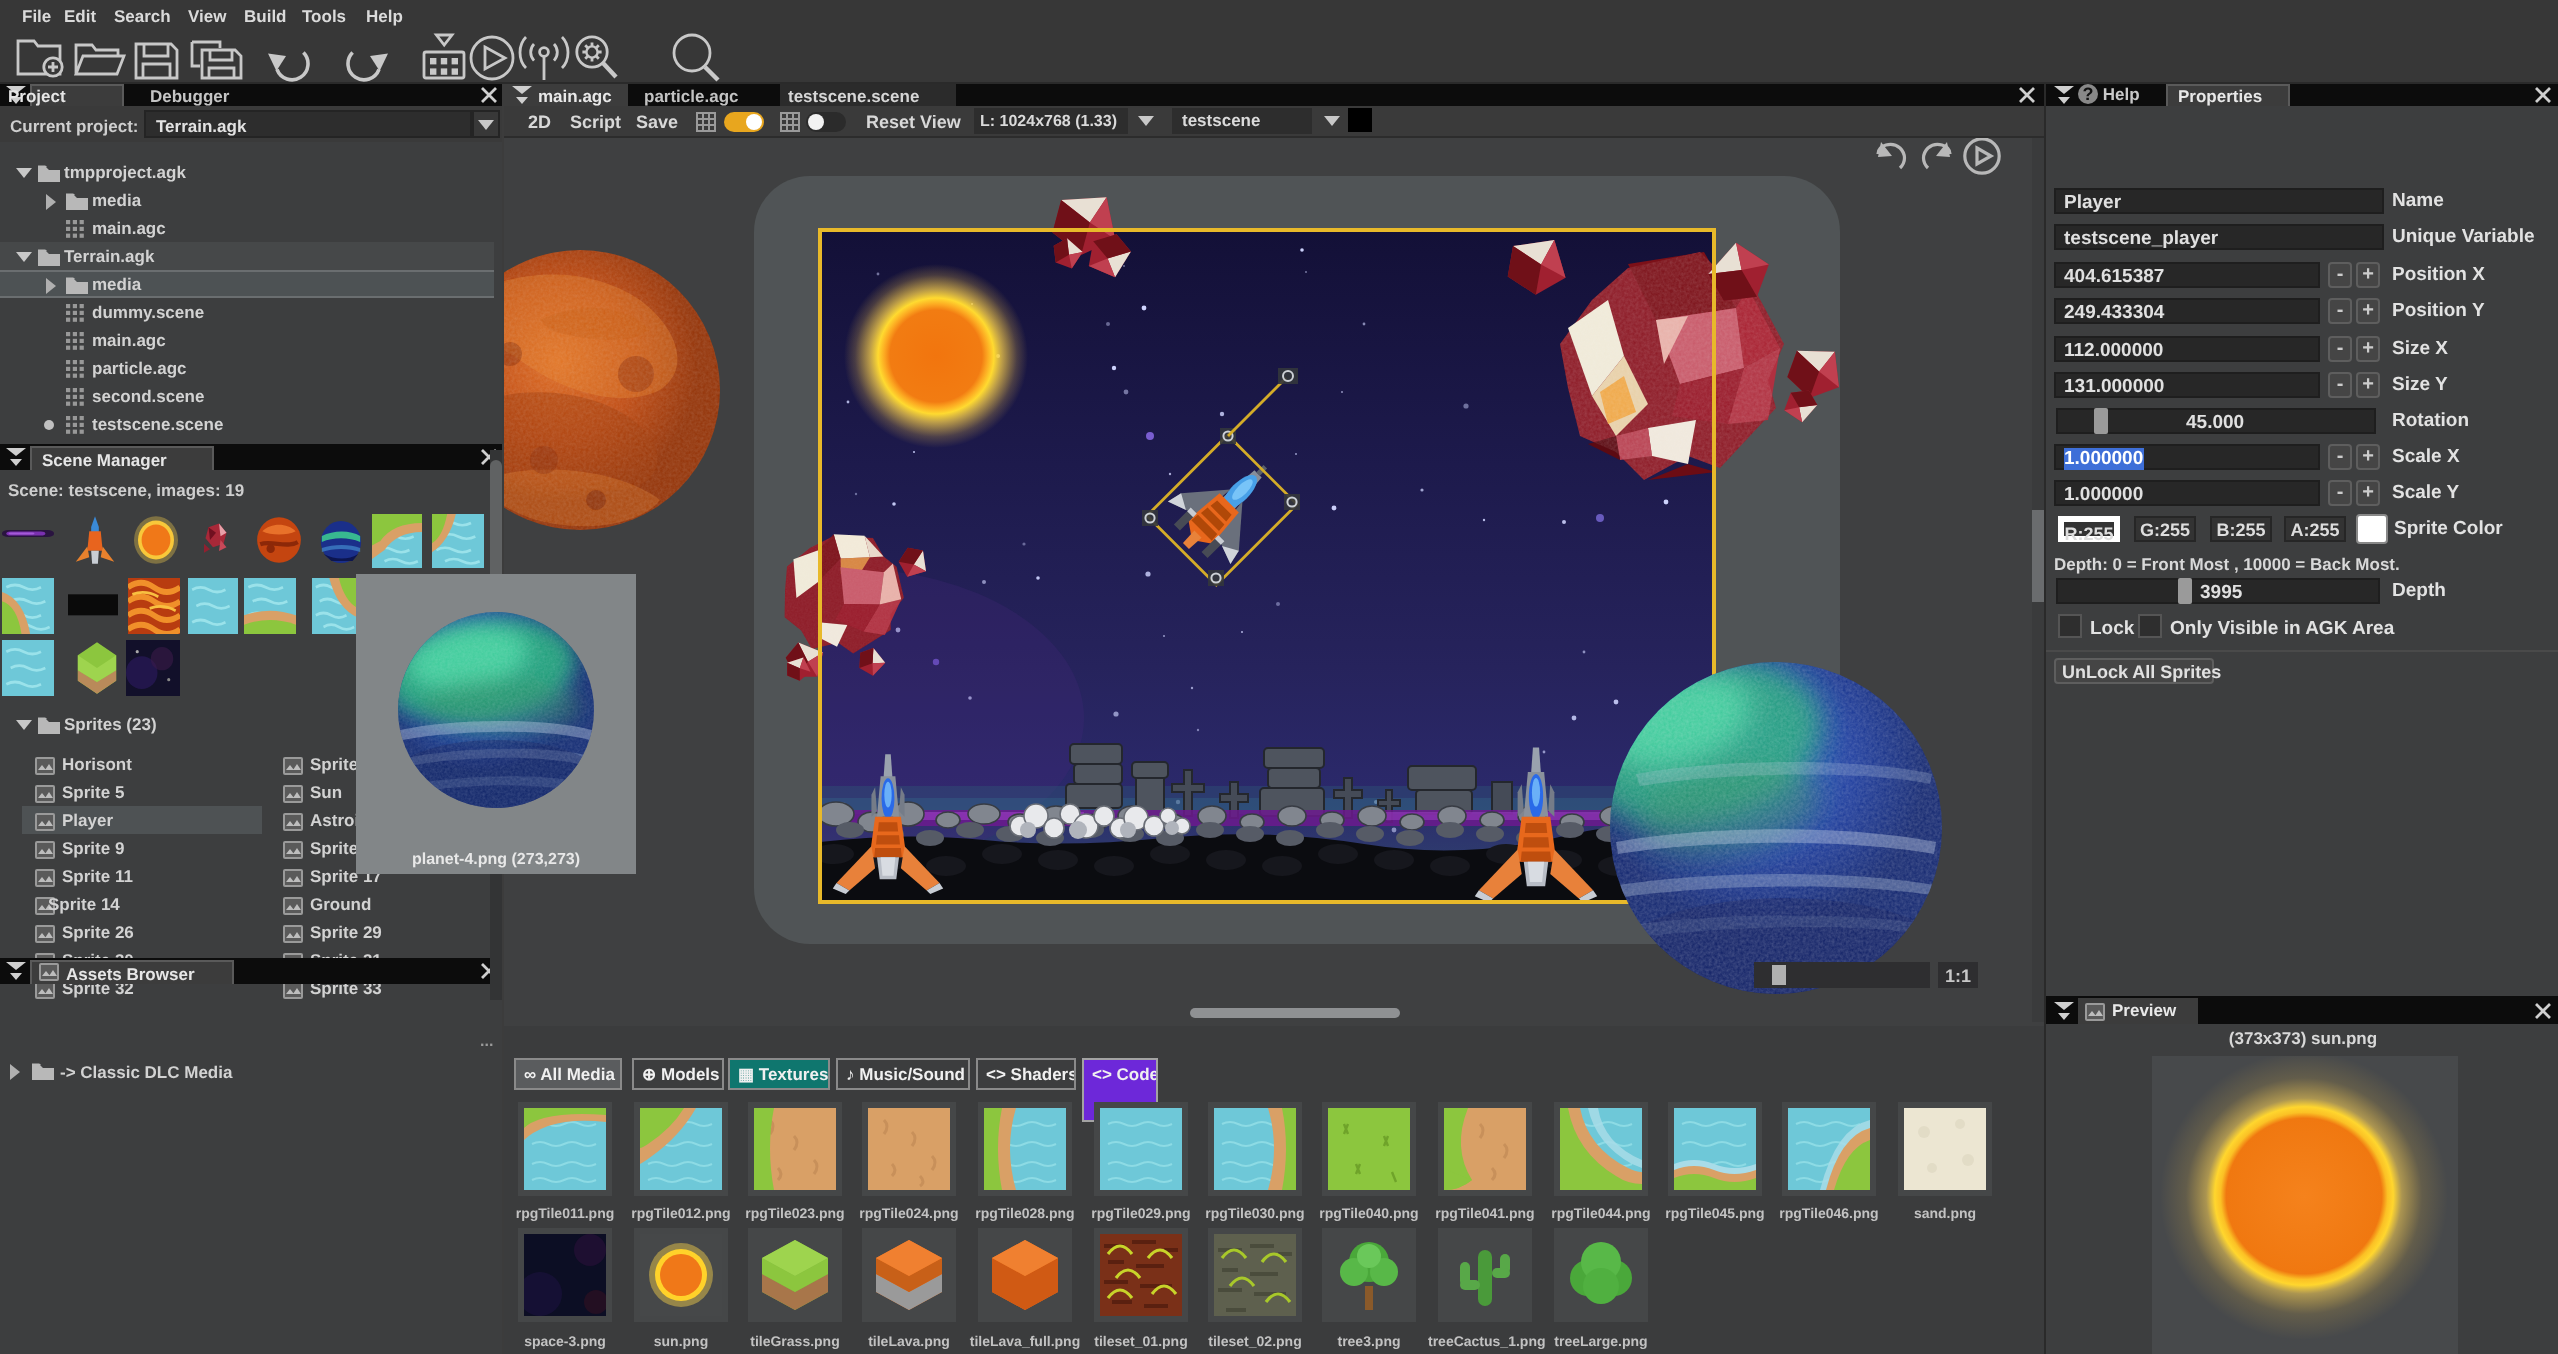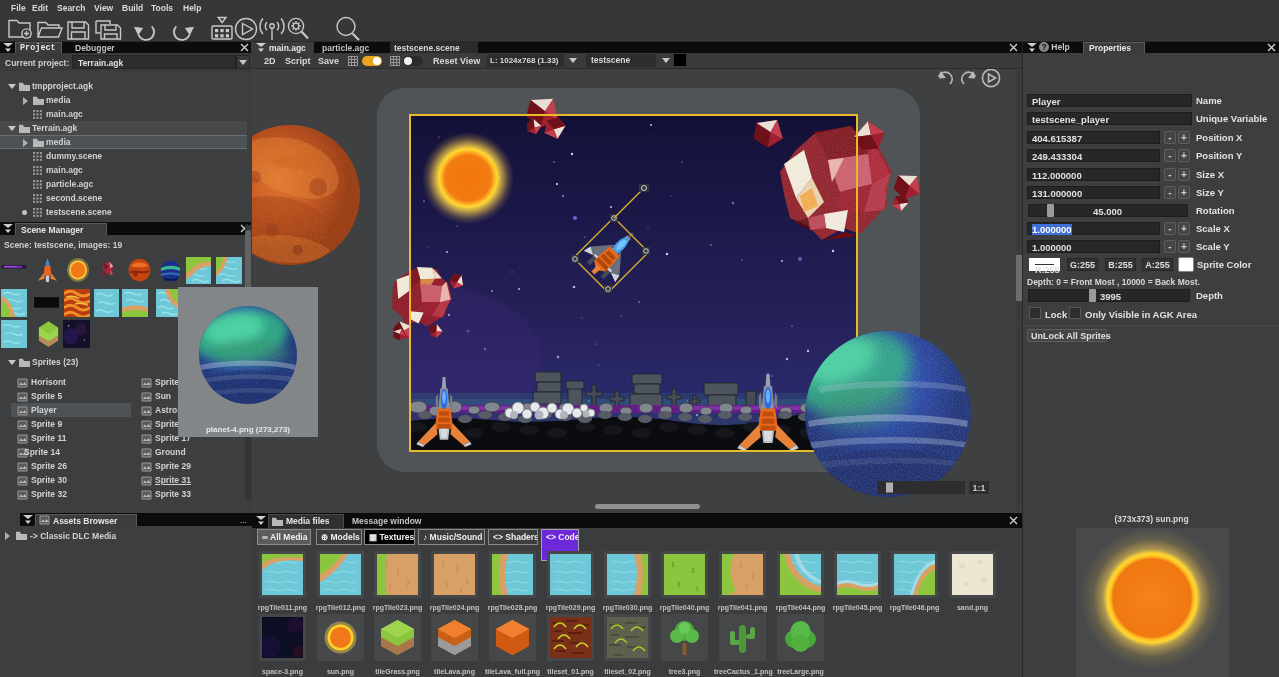--- a/index.html
+++ b/index.html
@@ -59,21 +59,21 @@
     <circle cx="346" cy="13.5" r="9"></circle>
     <path d="M352.5 20.5 L359 27" stroke-width="2.2"></path>
   </svg>
 </div>
 <div class="abs panel" style="left:0;top:42px;width:251px;height:635px;">
       <div class="abs blackbar" style="left:0;top:0;width:251px;height:11px;">
         <svg width="10" height="9" viewBox="0 0 10 9" style="position:absolute;left:3px;top:1px;">
           <path d="M0 0 H10 L5 4 Z M2 5.5 H8 L5 9 Z" fill="#cfcfcf"></path>
         </svg>
         <div class="abs" style="left:15px;top:0;width:47px;height:11px;background:#3c3c3c;border:1px solid #5a5a5a;border-bottom:none;"></div>
-        <div class="abs" style="left:20px;top:1px;font-size:8.5px;color:#e6e6e6;font-family:Liberation Mono, monospace;">Project</div>
+        <div class="abs" style="left:4px;top:1px;font-size:8.5px;color:#e6e6e6;">Project</div>
         <div class="abs" style="left:75px;top:1px;font-size:8.5px;color:#c4c4c4;">Debugger</div>
         <svg width="9" height="9" viewBox="0 0 9 9" style="position:absolute;left:240px;top:1px;" stroke="#cfcfcf" stroke-width="1.4">
           <path d="M1 1 L8 8 M8 1 L1 8"></path>
         </svg>
       </div>
       <div class="abs" style="left:0;top:11px;width:251px;height:18px;background:#3a3a3a;">
  <div class="abs" style="left:5px;top:5px;font-size:8.5px;color:#cecece;">Current project:</div>
  <div class="abs" style="left:72px;top:2px;width:164px;height:14px;background:#2d2d2d;border:1px solid #242424;font-size:8.5px;line-height:14px;padding-left:5px;color:#e2e2e2;">Terrain.agk</div>
  <div class="abs" style="left:236px;top:2px;width:14px;height:14px;background:#383838;border:1px solid #242424;"></div>
         <svg width="8" height="5" viewBox="0 0 8 5" style="position:absolute;left:239px;top:7px;">
@@ -409,21 +409,21 @@
         <rect x="1.5" y="1.5" width="8" height="7" fill="#5a5a5a"></rect>
         <path d="M2 7 L4 4.5 L6 7 Z M5.5 7 L7.5 4 L9.5 7 Z" fill="#bdbdbd"></path>
       </svg>
       <div class="row" style="left:31px;top:447px;">Sprite 32</div>
       <svg width="11" height="10" viewBox="0 0 11 10" style="position:absolute;left:141px;top:448px;">
         <rect x="0.5" y="0.5" width="10" height="9" rx="1" fill="#9a9a9a"></rect>
         <rect x="1.5" y="1.5" width="8" height="7" fill="#5a5a5a"></rect>
         <path d="M2 7 L4 4.5 L6 7 Z M5.5 7 L7.5 4 L9.5 7 Z" fill="#bdbdbd"></path>
       </svg>
       <div class="row" style="left:155px;top:447px;">Sprite 33</div>
-      <div class="abs blackbar" style="left:0;top:471px;width:251px;height:13px;margin-left:20px;">
+      <div class="abs blackbar" style="left:0;top:437px;width:251px;height:13px;">
         <svg width="10" height="9" viewBox="0 0 10 9" style="position:absolute;left:3px;top:2px;">
           <path d="M0 0 H10 L5 4 Z M2 5.5 H8 L5 9 Z" fill="#cfcfcf"></path>
         </svg>
         <div class="abs" style="left:15px;top:1px;width:102px;height:12px;background:#3c3c3c;border:1px solid #5a5a5a;border-bottom:none;"></div>
         <svg width="11" height="10" viewBox="0 0 11 10" style="position:absolute;left:19px;top:2px;">
           <rect x="0.5" y="0.5" width="10" height="9" rx="1" fill="#9a9a9a"></rect>
           <rect x="1.5" y="1.5" width="8" height="7" fill="#5a5a5a"></rect>
           <path d="M2 7 L4 4.5 L6 7 Z M5.5 7 L7.5 4 L9.5 7 Z" fill="#bdbdbd"></path>
         </svg>
         <div class="abs" style="left:33px;top:3px;font-size:8.5px;color:#e6e6e6;">Assets Browser</div>
@@ -917,37 +917,23 @@
         </g>
         <rect x="625" y="412" width="88" height="13" fill="#2e2e30"></rect>
         <rect x="634" y="413.5" width="7" height="10" fill="#b0b0b0"></rect>
         <rect x="717" y="412" width="20" height="13" fill="#2e2e30"></rect>
         <text x="727" y="422" font-size="9" fill="#c8c8c8" text-anchor="middle" font-family="Liberation Sans">1:1</text>
         <rect x="343" y="435" width="105" height="5" rx="2.5" fill="#8f9193"></rect>
         <rect x="764" y="0" width="6" height="442" fill="#3a3b3c"></rect>
         <rect x="764" y="186" width="6" height="46" fill="#6a6c6e"></rect>
       </svg>
       <div class="abs" style="left:0;top:471px;width:770px;height:164px;background:#3b3c3d;">
-        <div class="abs blackbar" style="left:0;top:0;width:770px;height:15px;">
-          <svg width="10" height="9" viewBox="0 0 10 9" style="position:absolute;left:4px;top:3px;">
-            <path d="M0 0 H10 L5 4 Z M2 5.5 H8 L5 9 Z" fill="#cfcfcf"></path>
-          </svg>
-          <div class="abs" style="left:16px;top:1px;width:76px;height:14px;background:#303030;border:1px solid #4a4a4a;border-bottom:none;"></div>
-          <svg width="11" height="9" viewBox="0 0 11 9" style="position:absolute;left:20px;top:4px;">
-            <path d="M0 1.5 L4 1.5 L5.5 3 L11 3 L11 9 L0 9 Z M0 1.5 L0 0.8 L3.6 0.8 L4.6 1.5 Z" fill="#b8b8b8"></path>
-          </svg>
-          <div class="abs" style="left:34px;top:3px;font-size:8.5px;color:#e8e8e8;">Media files</div>
-          <div class="abs" style="left:100px;top:3px;font-size:8.5px;color:#c4c4c4;">Message window</div>
-          <svg width="9" height="9" viewBox="0 0 9 9" style="position:absolute;left:757px;top:3px;" stroke="#cfcfcf" stroke-width="1.4">
-            <path d="M1 1 L8 8 M8 1 L1 8"></path>
-          </svg>
-        </div>
         <div class="abs" style="left:5px;top:16px;width:54px;height:16px;background:#5a5c5e;border:1px solid #8a8a8a;font-size:8.5px;line-height:14px;color:#f0f0f0;padding-left:4px;white-space:nowrap;overflow:hidden;">∞ All Media</div>
         <div class="abs" style="left:64px;top:16px;width:46px;height:16px;background:#3c3d3e;border:1px solid #8a8a8a;font-size:8.5px;line-height:14px;color:#f0f0f0;padding-left:4px;white-space:nowrap;overflow:hidden;">⊕ Models</div>
-        <div class="abs" style="left:112px;top:16px;width:51px;height:16px;background:#000000;border:1px solid #8a8a8a;font-size:8.5px;line-height:14px;color:#f0f0f0;padding-left:4px;white-space:nowrap;overflow:hidden;">▦ Textures</div>
+        <div class="abs" style="left:112px;top:16px;width:51px;height:16px;background:#0f766e;border:1px solid #8a8a8a;font-size:8.5px;line-height:14px;color:#f0f0f0;padding-left:4px;white-space:nowrap;overflow:hidden;">▦ Textures</div>
         <div class="abs" style="left:166px;top:16px;width:67px;height:16px;background:#3c3d3e;border:1px solid #8a8a8a;font-size:8.5px;line-height:14px;color:#f0f0f0;padding-left:4px;white-space:nowrap;overflow:hidden;">♪ Music/Sound</div>
         <div class="abs" style="left:236px;top:16px;width:50px;height:16px;background:#3c3d3e;border:1px solid #8a8a8a;font-size:8.5px;line-height:14px;color:#f0f0f0;padding-left:4px;white-space:nowrap;overflow:hidden;">&lt;&gt; Shaders</div>
         <div class="abs" style="left:289px;top:16px;width:38px;height:32px;background:#6d28d9;border:1px solid #a3a3a3;font-size:8.5px;line-height:14px;color:#f0f0f0;padding-left:4px;white-space:nowrap;overflow:hidden;">&lt;&gt; Code</div>
         <div class="abs" style="left:7px;top:38px;width:47px;height:47px;background:#454748;"></div>
         <svg width="41" height="41" style="position:absolute;left:10px;top:41px;">
           <rect width="41" height="41" fill="#6ec8d8"></rect>
           <path d="M4 8 Q8 6 12 8 T20 8 T28 8 T36 8 M4 18 Q8 16 12 18 T20 18 T28 18 T36 18 M4 28 Q8 26 12 28 T20 28 T28 28 T36 28 M4 36 Q8 34 12 36 T20 36 T28 36 T36 36" stroke="#9ae2ea" stroke-width="1" opacity="0.7" fill="none"></path>
           <path d="M0 0 H41 V7 Q24 5 12 9 Q4 12 0 16 Z" fill="#d9a066"></path>
           <path d="M0 0 H41 V3.5 Q22 2 10 5 Q3 7 0 10 Z" fill="#8cc63e"></path>
         </svg>
@@ -1164,37 +1150,52 @@
         <div class="abs" style="left:70px;top:113px;font-size:9.5px;color:#e0e0e0;">45.000</div>
         <div class="abs" style="left:173px;top:112px;font-size:9.5px;color:#e2e2e2;white-space:nowrap;">Rotation</div>
         <div class="abs" style="left:4px;top:129px;width:133px;height:13px;background:#272727;border:1px solid #1e1e1e;font-size:9.5px;line-height:13px;padding-left:4px;color:#e0e0e0;white-space:nowrap;"><span style="background:#3e6fd8;color:#fff;">1.000000</span></div>
         <div class="abs" style="left:141px;top:129px;width:12px;height:13px;background:#454545;border:1px solid #5e5e5e;border-radius:2px;font-size:10px;line-height:11px;text-align:center;color:#cccccc;">-</div>
         <div class="abs" style="left:155px;top:129px;width:12px;height:13px;background:#454545;border:1px solid #5e5e5e;border-radius:2px;font-size:10px;line-height:11px;text-align:center;color:#cccccc;">+</div>
         <div class="abs" style="left:173px;top:130px;font-size:9.5px;color:#e2e2e2;white-space:nowrap;">Scale X</div>
         <div class="abs" style="left:4px;top:147px;width:133px;height:13px;background:#272727;border:1px solid #1e1e1e;font-size:9.5px;line-height:13px;padding-left:4px;color:#e0e0e0;white-space:nowrap;">1.000000</div>
         <div class="abs" style="left:141px;top:147px;width:12px;height:13px;background:#454545;border:1px solid #5e5e5e;border-radius:2px;font-size:10px;line-height:11px;text-align:center;color:#cccccc;">-</div>
         <div class="abs" style="left:155px;top:147px;width:12px;height:13px;background:#454545;border:1px solid #5e5e5e;border-radius:2px;font-size:10px;line-height:11px;text-align:center;color:#cccccc;">+</div>
         <div class="abs" style="left:173px;top:148px;font-size:9.5px;color:#e2e2e2;white-space:nowrap;">Scale Y</div>
-        <div class="abs" style="left:6px;top:165px;width:31px;height:13px;background:#333333;border:6px solid #ffffff;font-size:9px;line-height:13px;text-align:center;color:#dddddd;">R:255</div>
+        <div class="abs" style="left:6px;top:165px;width:31px;height:13px;background:#333333;border:3px solid #ffffff;font-size:9px;line-height:13px;text-align:center;color:#dddddd;">R:255</div>
         <div class="abs" style="left:44px;top:165px;width:31px;height:13px;background:#333333;border:1px solid #262626;font-size:9px;line-height:13px;text-align:center;color:#dddddd;">G:255</div>
         <div class="abs" style="left:82px;top:165px;width:31px;height:13px;background:#333333;border:1px solid #262626;font-size:9px;line-height:13px;text-align:center;color:#dddddd;">B:255</div>
         <div class="abs" style="left:119px;top:165px;width:31px;height:13px;background:#333333;border:1px solid #262626;font-size:9px;line-height:13px;text-align:center;color:#dddddd;">A:255</div>
         <div class="abs" style="left:155px;top:164px;width:16px;height:15px;background:#ffffff;border:1px solid #888;border-radius:2px;"></div>
         <div class="abs" style="left:174px;top:166px;font-size:9.5px;color:#e2e2e2;white-space:nowrap;">Sprite Color</div>
         <div class="abs" style="left:4px;top:184px;font-size:8.5px;color:#d8d8d8;">Depth: 0 = Front Most , 10000 = Back Most.</div>
         <div class="abs" style="left:5px;top:196px;width:162px;height:13px;background:#272727;border:1px solid #1e1e1e;"></div>
         <div class="abs" style="left:66px;top:196px;width:7px;height:13px;background:#9a9a9a;border-radius:1px;"></div>
         <div class="abs" style="left:77px;top:198px;font-size:9.5px;color:#e0e0e0;">3995</div>
         <div class="abs" style="left:173px;top:197px;font-size:9.5px;color:#e2e2e2;white-space:nowrap;">Depth</div>
         <div class="abs" style="left:6px;top:214px;width:12px;height:12px;background:#2e2e2e;border:1px solid #555;"></div>
         <div class="abs" style="left:22px;top:216px;font-size:9.5px;color:#e2e2e2;">Lock</div>
         <div class="abs" style="left:46px;top:214px;width:12px;height:12px;background:#2e2e2e;border:1px solid #555;"></div>
         <div class="abs" style="left:62px;top:216px;font-size:9.5px;color:#e2e2e2;white-space:nowrap;">Only Visible in AGK Area</div>
         <div class="abs" style="left:0;top:232px;width:257px;height:1px;background:#4a4a4a;"></div>
         <div class="abs" style="left:4px;top:236px;width:80px;height:13px;background:#454545;border:1px solid #5e5e5e;border-radius:2px;font-size:9px;line-height:13px;padding-left:3px;color:#e0e0e0;white-space:nowrap;">UnLock All Sprites</div>
+      </div>
+      <div class="abs blackbar" style="left:0;top:456px;width:257px;height:14px;">
+        <svg width="10" height="9" viewBox="0 0 10 9" style="position:absolute;left:4px;top:3px;">
+          <path d="M0 0 H10 L5 4 Z M2 5.5 H8 L5 9 Z" fill="#cfcfcf"></path>
+        </svg>
+        <div class="abs" style="left:16px;top:1px;width:60px;height:13px;background:#3c3c3c;"></div>
+        <svg width="11" height="10" viewBox="0 0 11 10" style="position:absolute;left:19px;top:3px;">
+          <rect x="0.5" y="0.5" width="10" height="9" rx="1" fill="#9a9a9a"></rect>
+          <rect x="1.5" y="1.5" width="8" height="7" fill="#5a5a5a"></rect>
+          <path d="M2 7 L4 4.5 L6 7 Z M5.5 7 L7.5 4 L9.5 7 Z" fill="#bdbdbd"></path>
+        </svg>
+        <div class="abs" style="left:33px;top:2px;font-size:8.5px;color:#e8e8e8;">Preview</div>
+        <svg width="9" height="9" viewBox="0 0 9 9" style="position:absolute;left:244px;top:3px;" stroke="#cfcfcf" stroke-width="1.4">
+          <path d="M1 1 L8 8 M8 1 L1 8"></path>
+        </svg>
       </div>
       <div class="abs" style="left:0;top:472px;width:257px;text-align:center;font-size:8.5px;color:#d8d8d8;">(373x373) sun.png</div>
       <div class="abs" style="left:53px;top:486px;width:153px;height:149px;background:#47494b;overflow:hidden;">
 <svg width="153" height="153" viewBox="0 0 153 153">
 <defs>
             <radialGradient id="psun" cx="50%" cy="50%">
 <stop offset="0%" stop-color="#f5821c"></stop>
               <stop offset="54%" stop-color="#f07810"></stop>
 <stop offset="58%" stop-color="#fbc125"></stop>
               <stop offset="62%" stop-color="#ffd62e"></stop>

